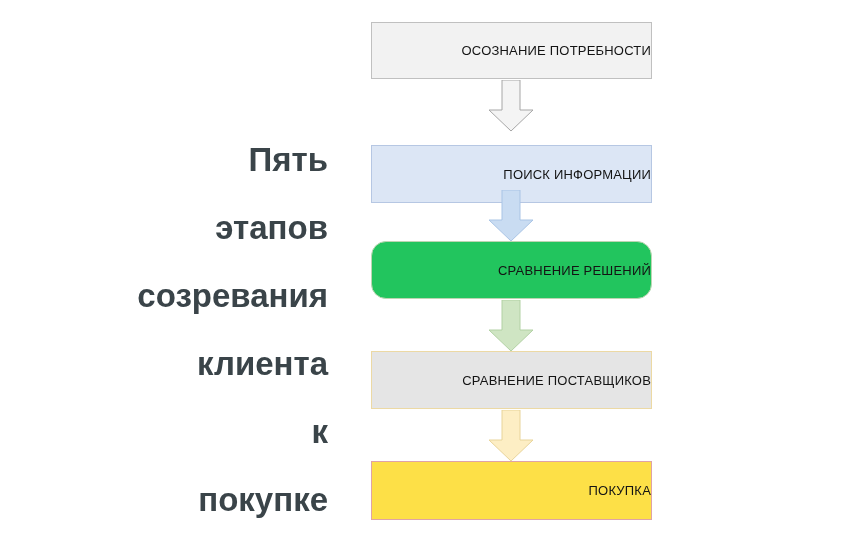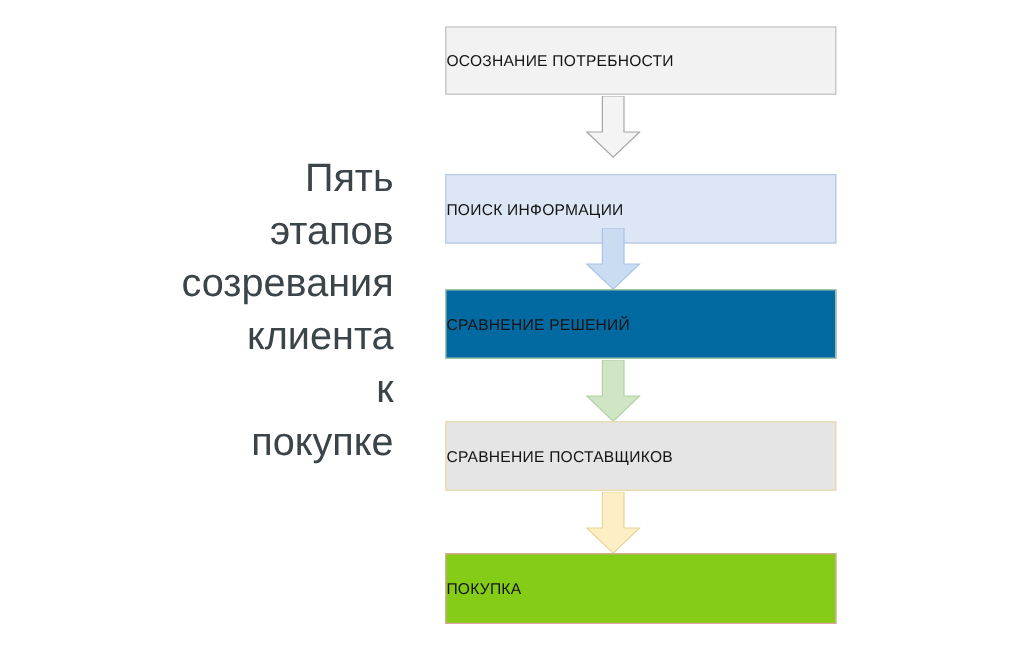--- a/index.html
+++ b/index.html
@@ -22,43 +22,43 @@
 
   
   #headline {
     position: absolute;
     left: 100px;
     top: 126px;
     width: 228px;
     text-align: right;
     color: #3a4449;
     font-size: 33px;
-    line-height: 44px;
-    font-weight: normal;
+    line-height: 68px;
+    font-weight: bold;
     letter-spacing: 0px;
     white-space: pre-line;
   }
 
   
   #flow {
     position: absolute;
     left: 371px;
     top: 22px;
     width: 281px;
   }
 
   .stage-box {
     position: absolute;
     left: 0;
-    width: 326px;
+    width: 281px;
     box-sizing: border-box;
     border: 1px solid #c8c8c8;
     display: flex;
     align-items: center;
-    justify-content: flex-start;
+    justify-content: flex-end;
   }
   .stage-label {
     font-size: 13px;
     color: #141414;
     letter-spacing: 0.2px;
     text-transform: uppercase;
     text-align: center;
     line-height: 15px;
     user-select: none;
   }
@@ -103,38 +103,38 @@
     <div class="stage-box" style="top: 123px; height: 58px; background: rgb(220, 230, 245); border-color: rgb(182, 199, 227);">
       <span class="stage-label">ПОИСК ИНФОРМАЦИИ</span>
     </div>
 
     <div class="flow-arrow" style="top: 168px;">
       <svg viewBox="0 0 46 52" preserveAspectRatio="none">
         <polygon points="14,0 32,0 32,30 45,30 23,51 1,30 14,30" fill="#c9dcf2" stroke="#a9c4e5" stroke-width="1"></polygon>
       </svg>
     </div>
 
-    <div class="stage-box" style="top: 219px; height: 58px; background: #0369a1; border-color: rgb(189, 213, 178);">
+    <div class="stage-box" style="top: 219px; height: 58px; background: #22c55e; border-color: rgb(189, 213, 178); border-radius: 15px;">
       <span class="stage-label">СРАВНЕНИЕ РЕШЕНИЙ</span>
     </div>
 
     <div class="flow-arrow" style="top: 278px;">
       <svg viewBox="0 0 46 52" preserveAspectRatio="none">
         <polygon points="14,0 32,0 32,30 45,30 23,51 1,30 14,30" fill="#cfe5c3" stroke="#b2d1a4" stroke-width="1"></polygon>
       </svg>
     </div>
 
     <div class="stage-box" style="top: 329px; height: 58px; background: #e5e5e5; border-color: rgb(236, 217, 164);">
       <span class="stage-label">СРАВНЕНИЕ ПОСТАВЩИКОВ</span>
     </div>
 
     <div class="flow-arrow" style="top: 388px;">
       <svg viewBox="0 0 46 52" preserveAspectRatio="none">
         <polygon points="14,0 32,0 32,30 45,30 23,51 1,30 14,30" fill="#fdeec4" stroke="#e8d49a" stroke-width="1"></polygon>
       </svg>
     </div>
 
-    <div class="stage-box" style="top: 439px; height: 59px; background: #84cc16; border-color: rgb(223, 163, 166);">
+    <div class="stage-box" style="top: 439px; height: 59px; background: #fde047; border-color: rgb(223, 163, 166);">
       <span class="stage-label">ПОКУПКА</span>
     </div>
 
   </div>
 </div>
 
 </body></html>

